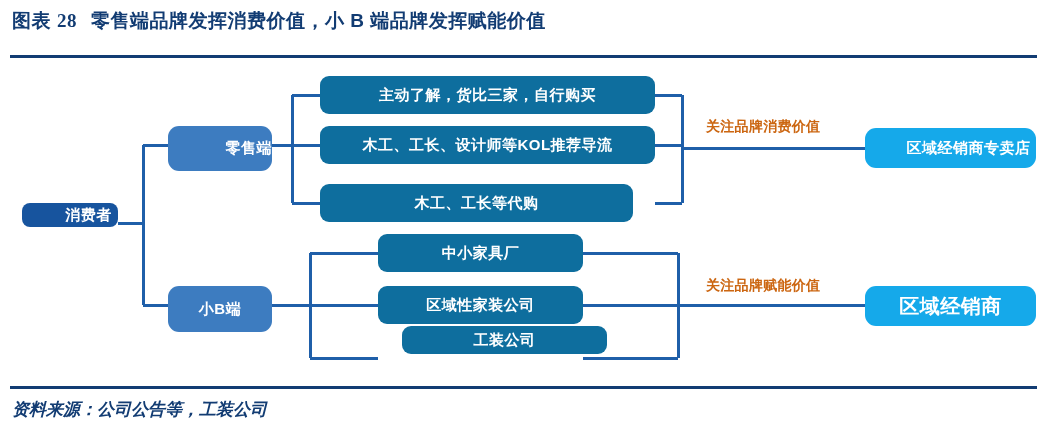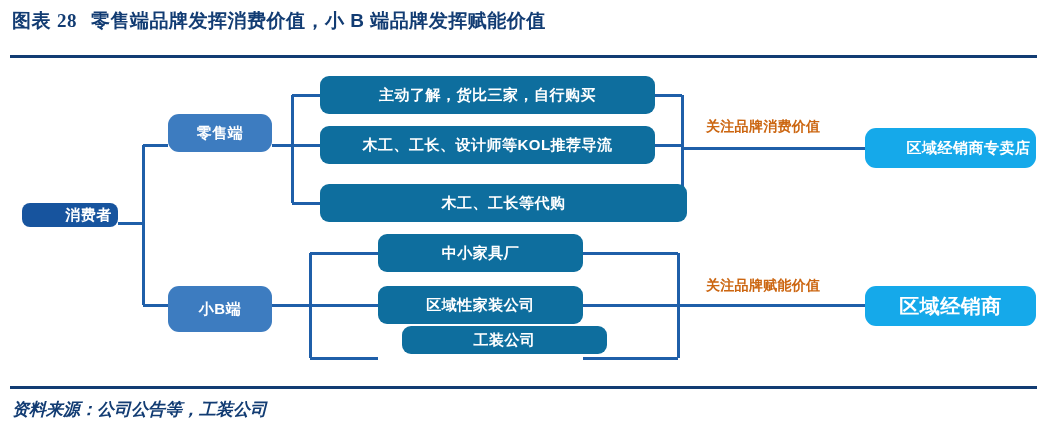--- a/index.html
+++ b/index.html
@@ -103,31 +103,31 @@
         <path d="M678 195 V300"></path>
 
         <path d="M678 247 H865"></path>
       </g>
     </svg>
 
     <div class="node root" style="left:22px;top:145px;width:96px;height:24px;font-size:15px;padding-left:37px;">
       <span>消费者</span>
     </div>
 
-    <div class="node branch" style="left:168px;top:56px;width:104px;height:38px;font-size:15px;">
+    <div class="node branch" style="left:168px;top:68px;width:104px;height:45px;font-size:15px;justify-content:flex-end;">
       <span>零售端</span>
     </div>
 
     <div class="node leaf" style="left:320px;top:18px;width:335px;height:38px;font-size:15px;">
       <span>主动了解，货比三家，自行购买</span>
     </div>
     <div class="node leaf" style="left:320px;top:68px;width:335px;height:38px;font-size:15px;">
       <span>木工、工长、设计师等KOL推荐导流</span>
     </div>
-    <div class="node leaf" style="left:320px;top:126px;width:367px;height:38px;font-size:15px;">
+    <div class="node leaf" style="left:320px;top:126px;width:313px;height:38px;font-size:15px;">
       <span>木工、工长等代购</span>
     </div>
 
     <div class="ann" style="left:706px;top:60px;">
       <span>关注品牌消费价值</span>
     </div>
 
     <div class="node terminal" style="left:865px;top:70px;width:171px;height:40px;font-size:15px;padding-left:36px;">
       <span>区域经销商专卖店</span>
     </div>

